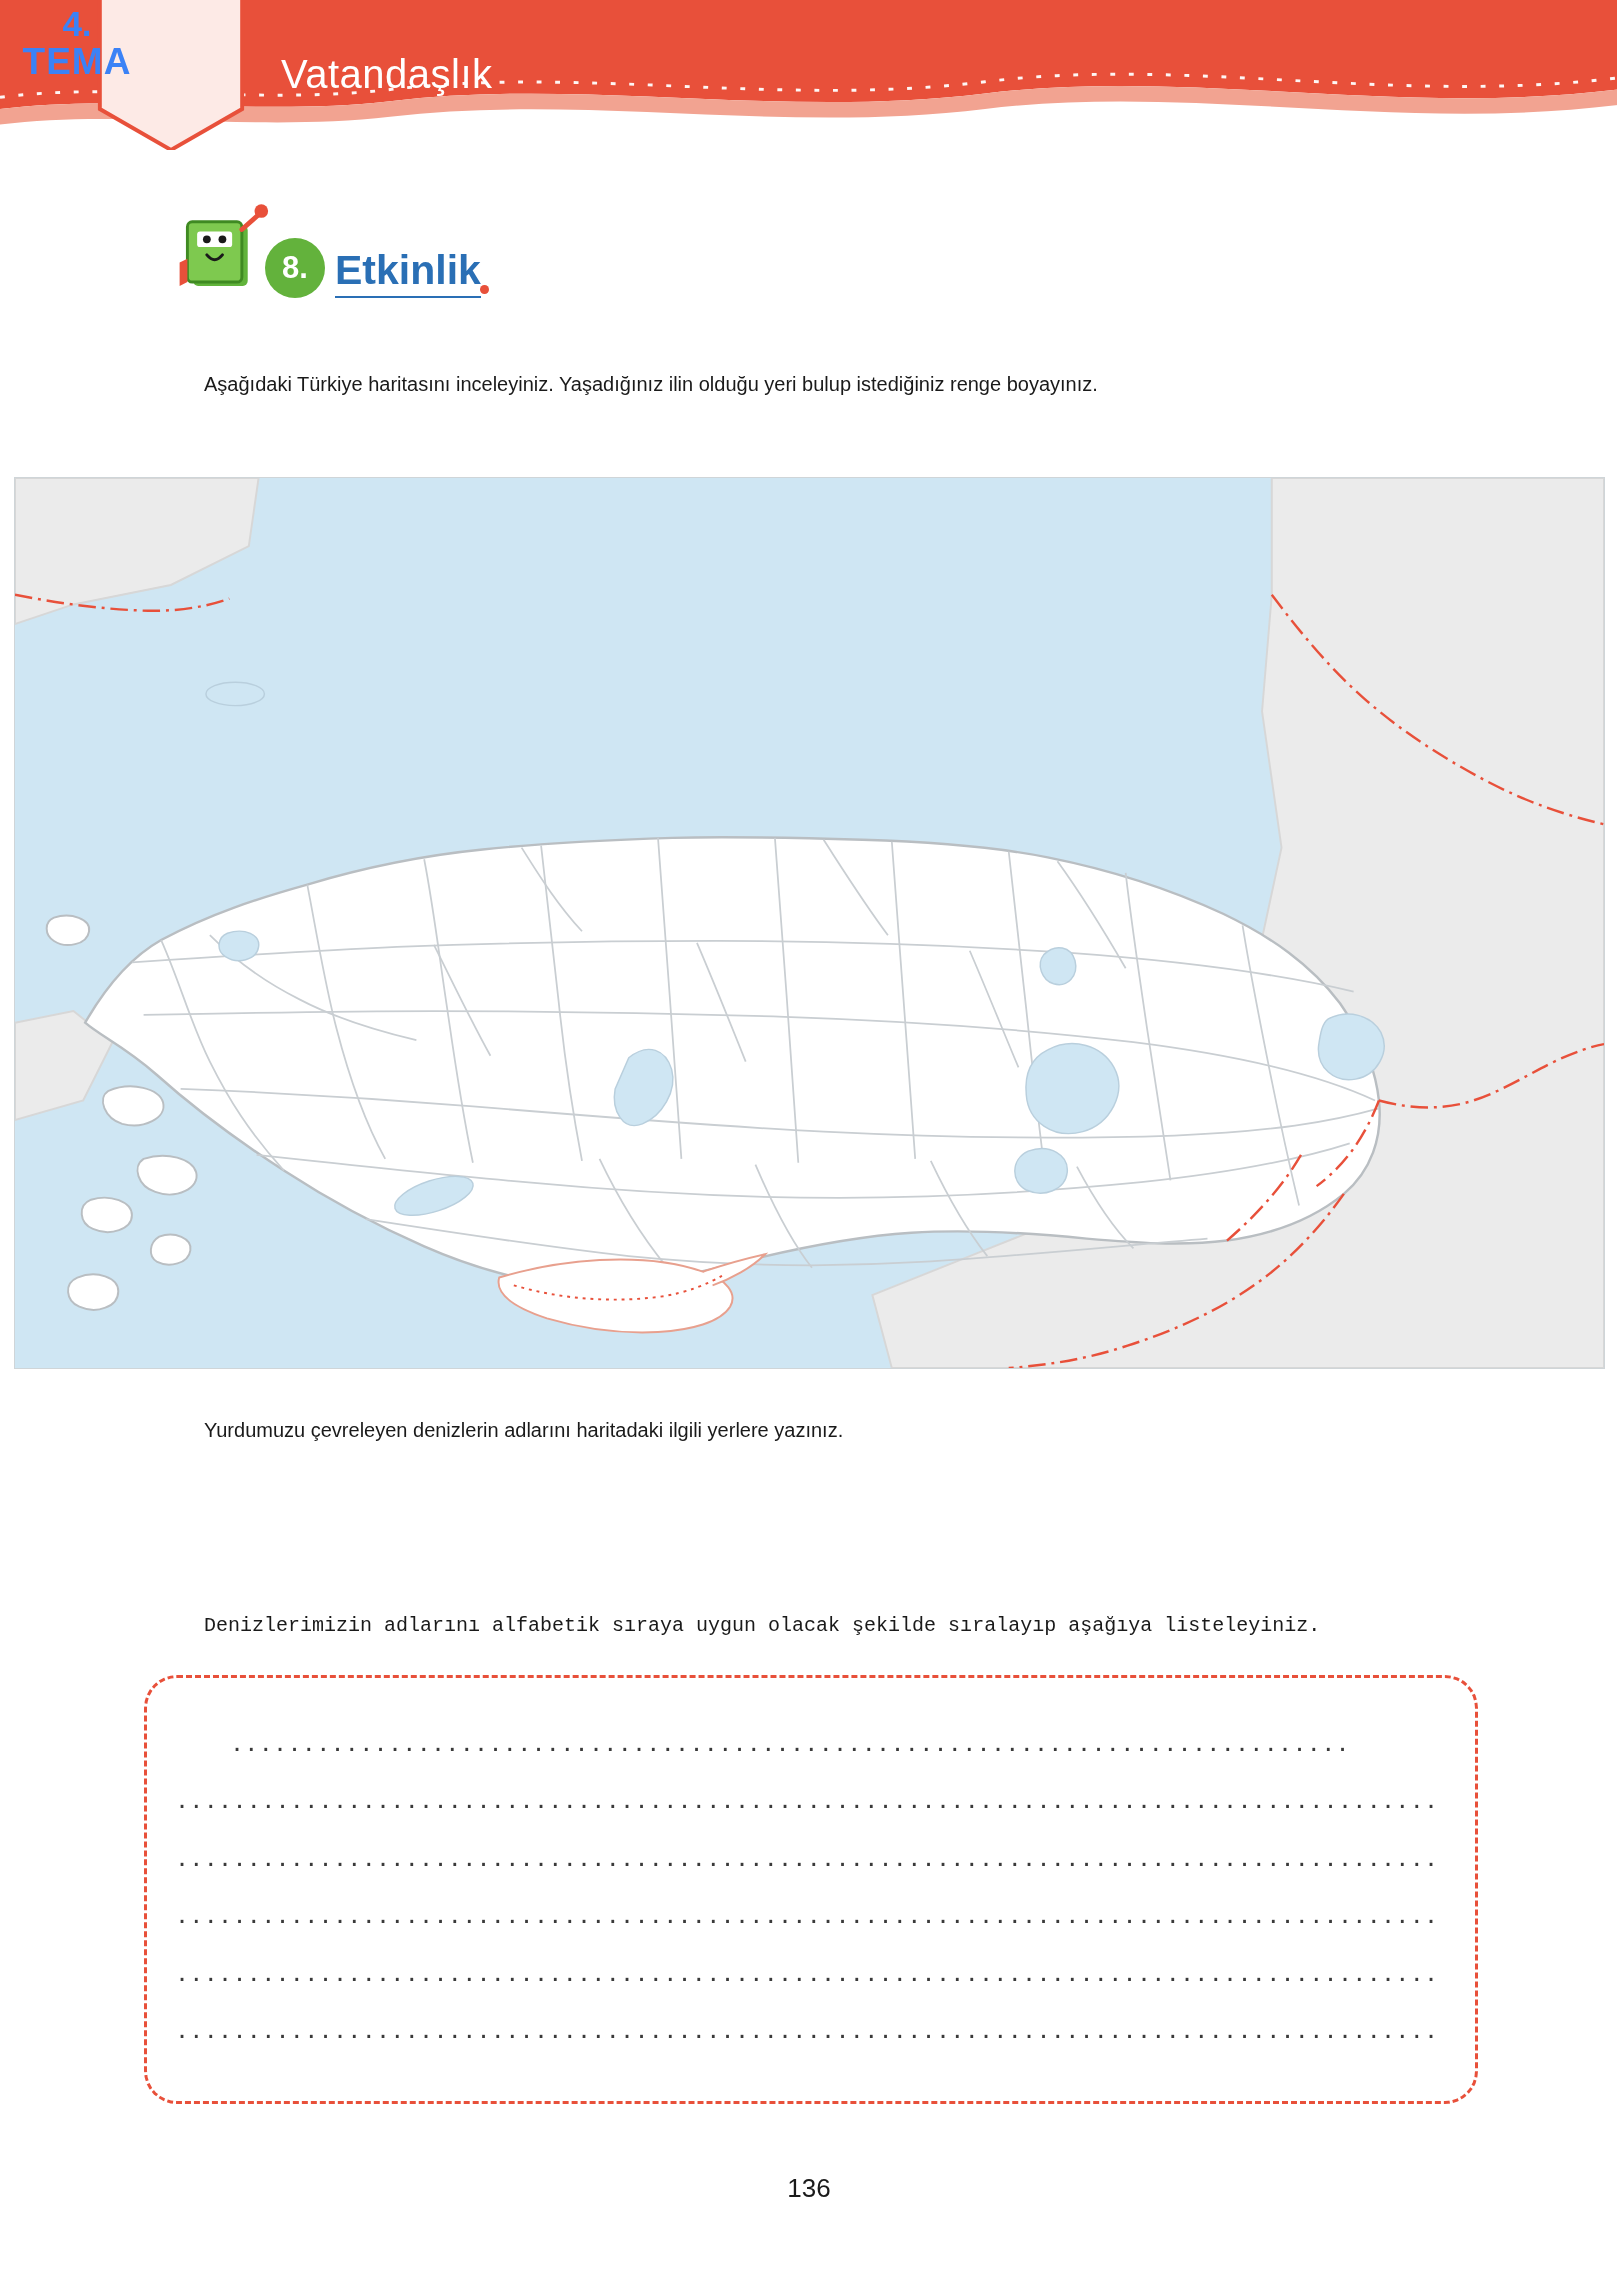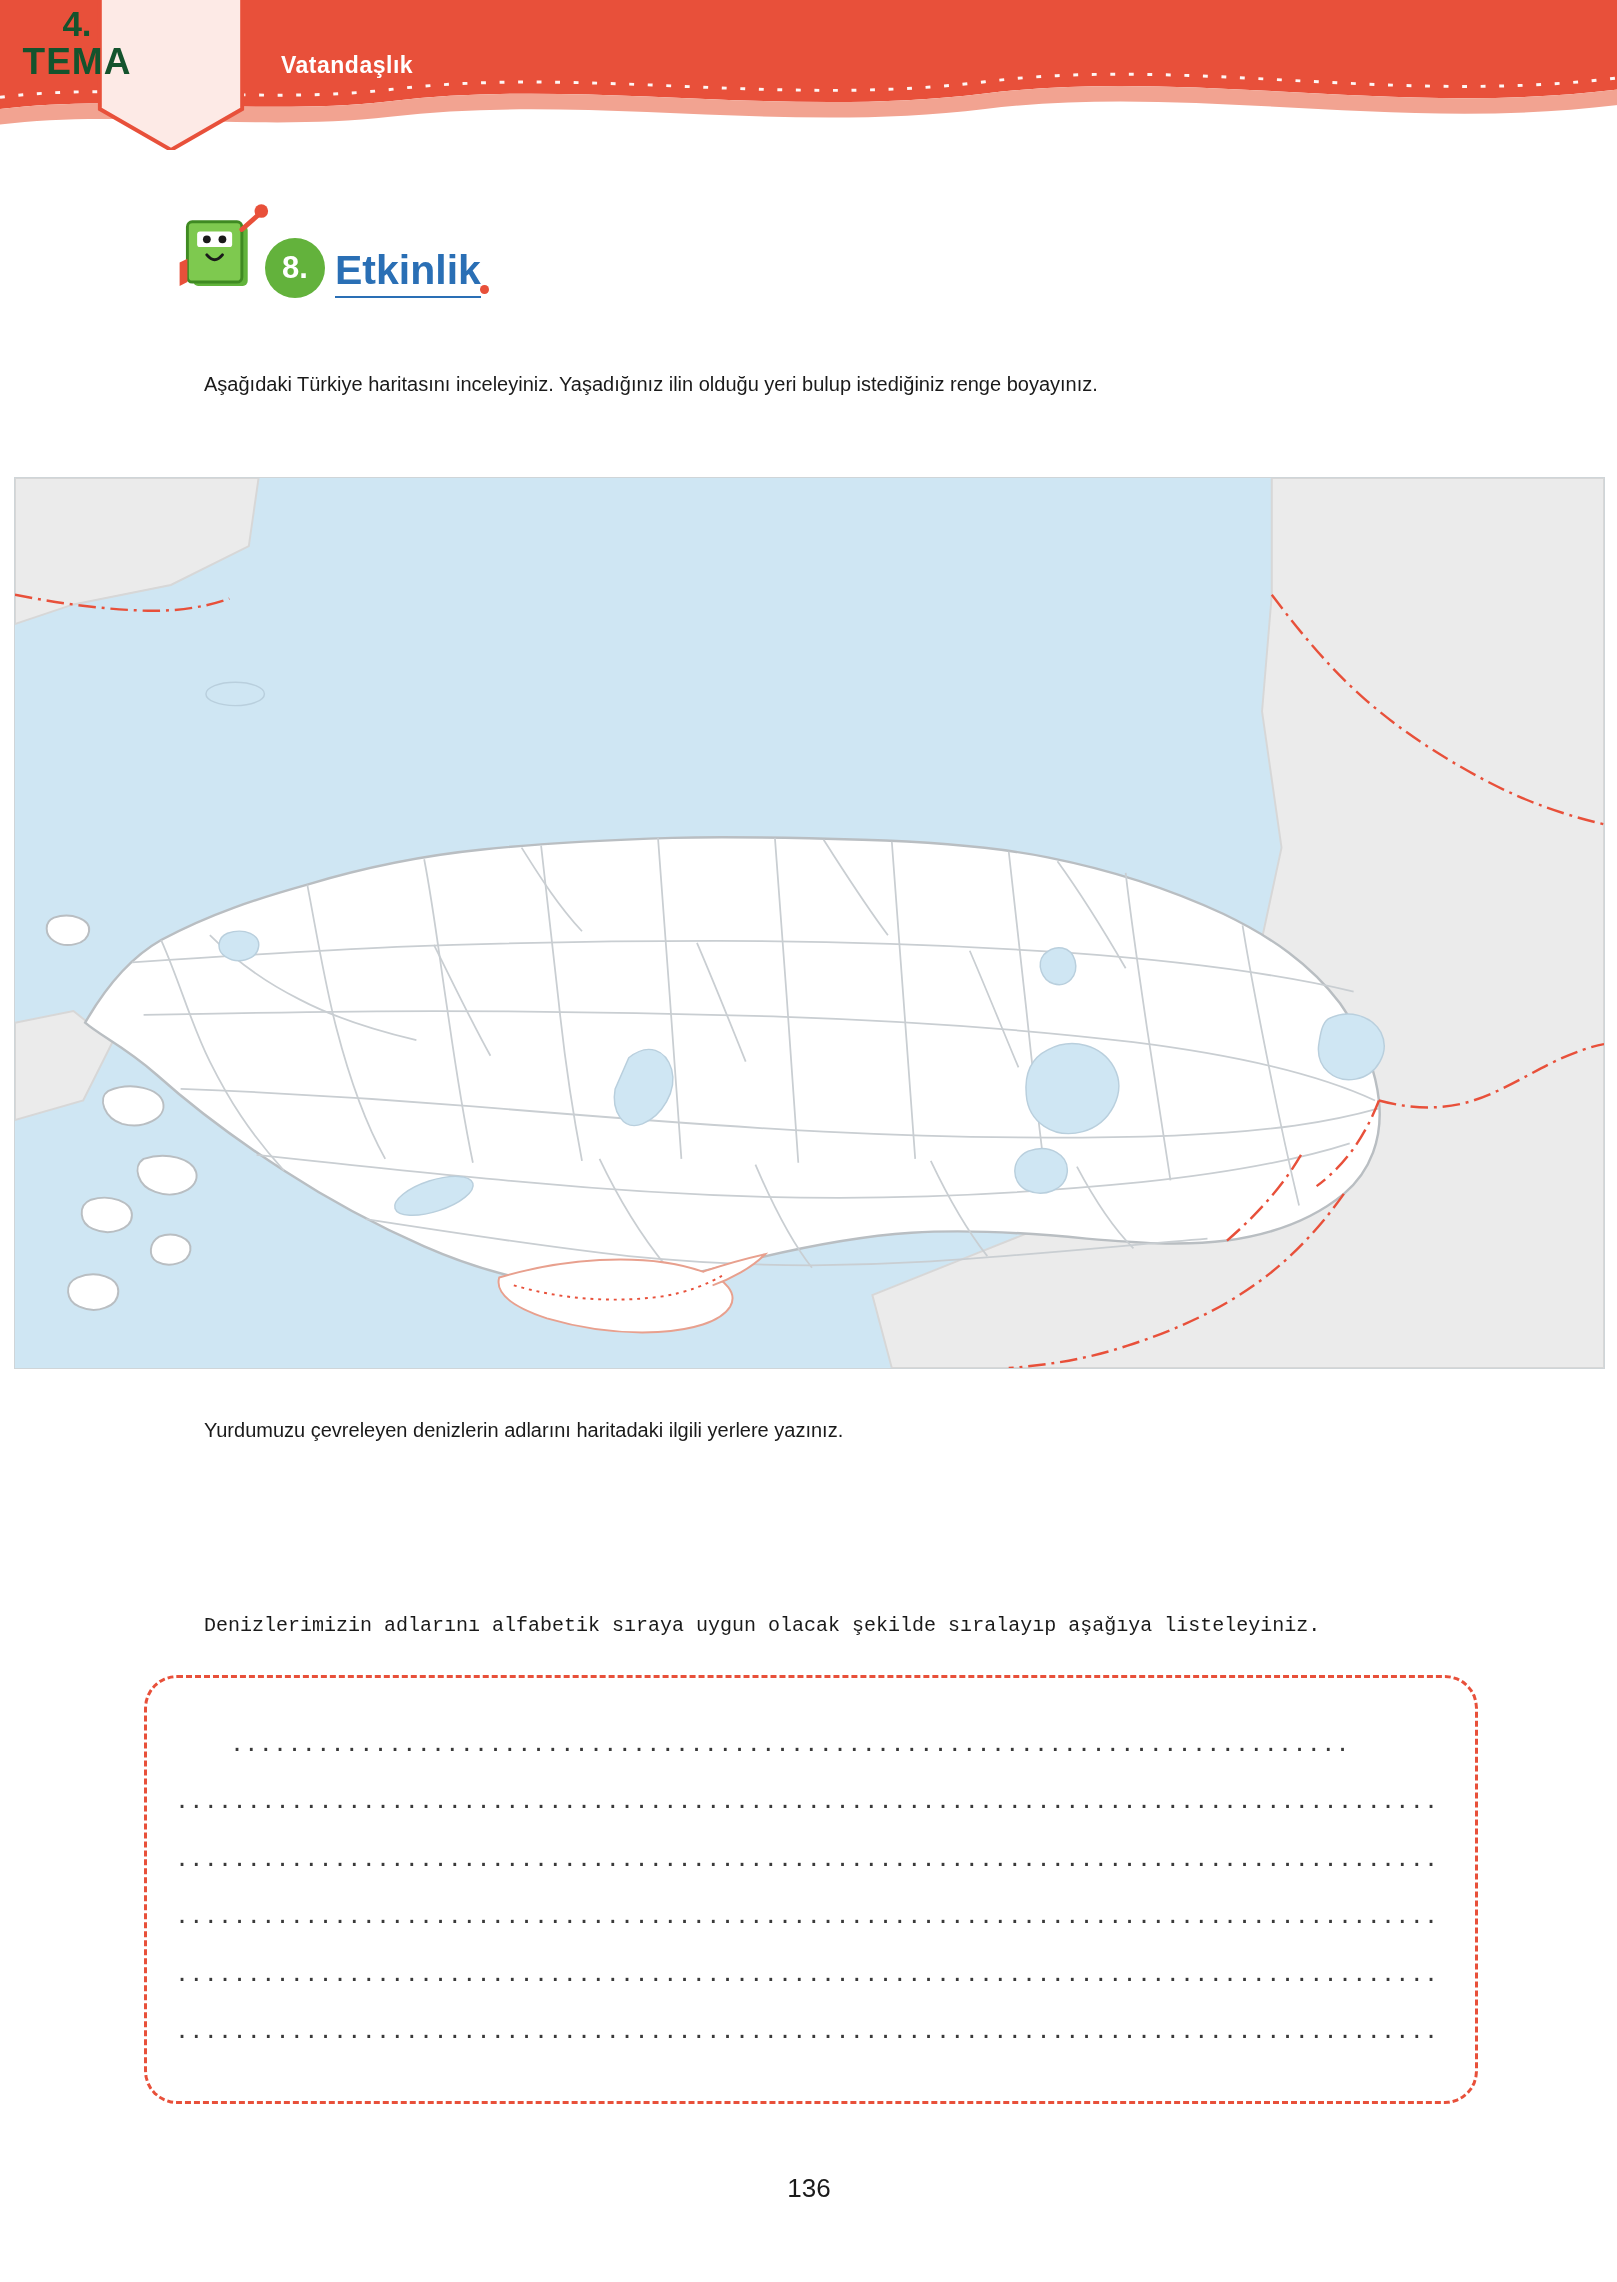--- a/index.html
+++ b/index.html
@@ -38,42 +38,42 @@
     width: 154px;
     height: 156px;
     z-index: 5;
   }
   .theme-badge-text {
     position: absolute;
     top: 5.9px;
     left: 0;
     width: 154px;
     text-align: center;
-    color: #14532d;
+    color: #3b82f6;
     font-family: "Liberation Sans", sans-serif;
     line-height: 1.05;
     z-index: 6;
   }
   .theme-num {
     display: block;
     font-size: 35px;
     font-weight: 600;
   }
   .theme-word {
     display: block;
     font-size: 37px;
     font-weight: 700;
     letter-spacing: 1px;
   }
   .banner-title {
     position: absolute;
     top: 52px;
     left: 281px;
-    font-size: 23px;
-    font-weight: 700;
+    font-size: 40px;
+    font-weight: 400;
     color: #ffffff;
     letter-spacing: 0.5px;
     z-index: 6;
   }
 
   
   .activity {
     position: absolute;
     top: 200px;
     left: 166px;

